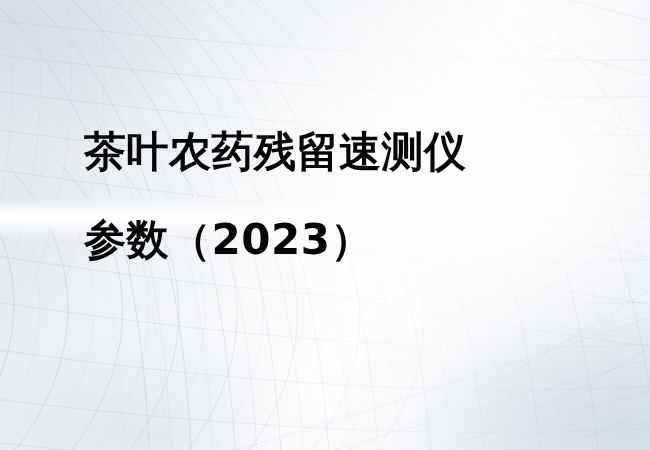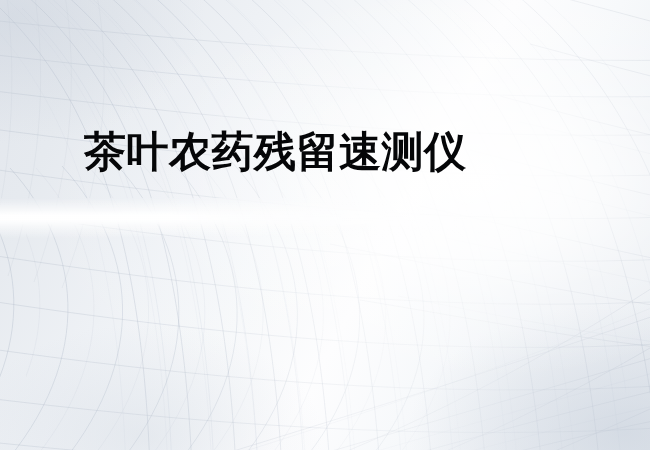--- a/index.html
+++ b/index.html
@@ -233,15 +233,16 @@
   <div class="bg-layer bg-shade"></div>
 
   <div class="bg-layer bg-bloom-right"></div>
 
   <div class="bg-layer bg-streak"></div>
 
   <div class="bg-layer bg-vignette"></div>
 
   <div class="title-block">
     <div class="title-line">茶叶农药残留速测仪</div>
+    <div class="title-line">参数（2023）</div>
   </div>
 
 </div>
 
 </body></html>

